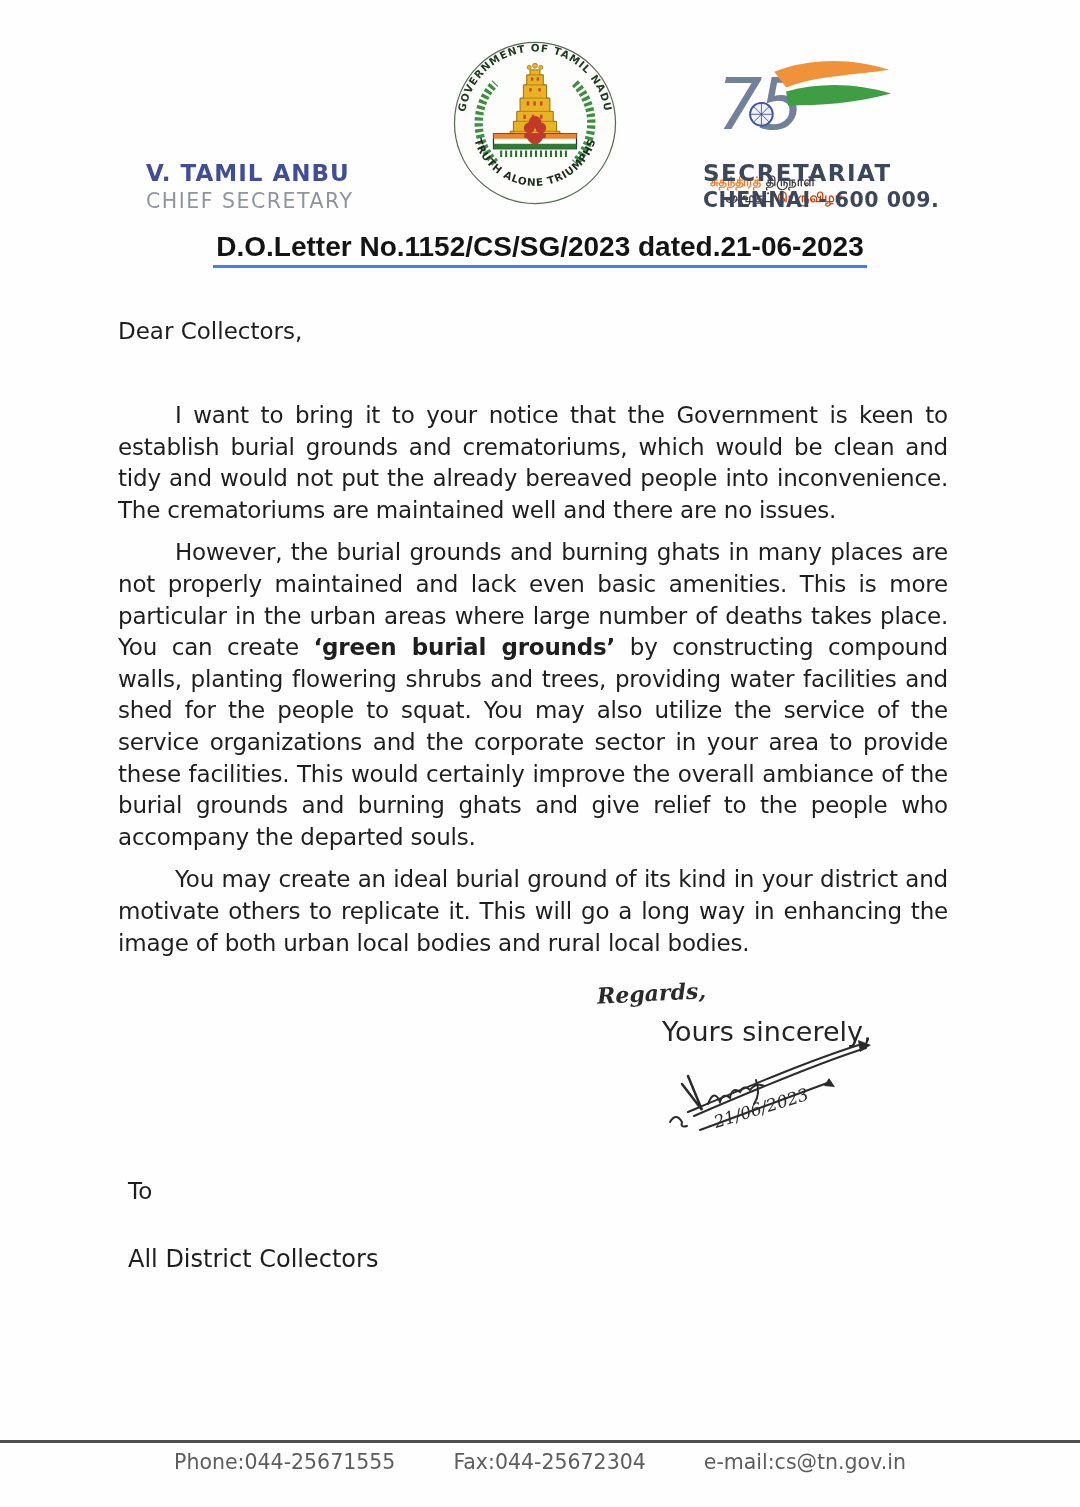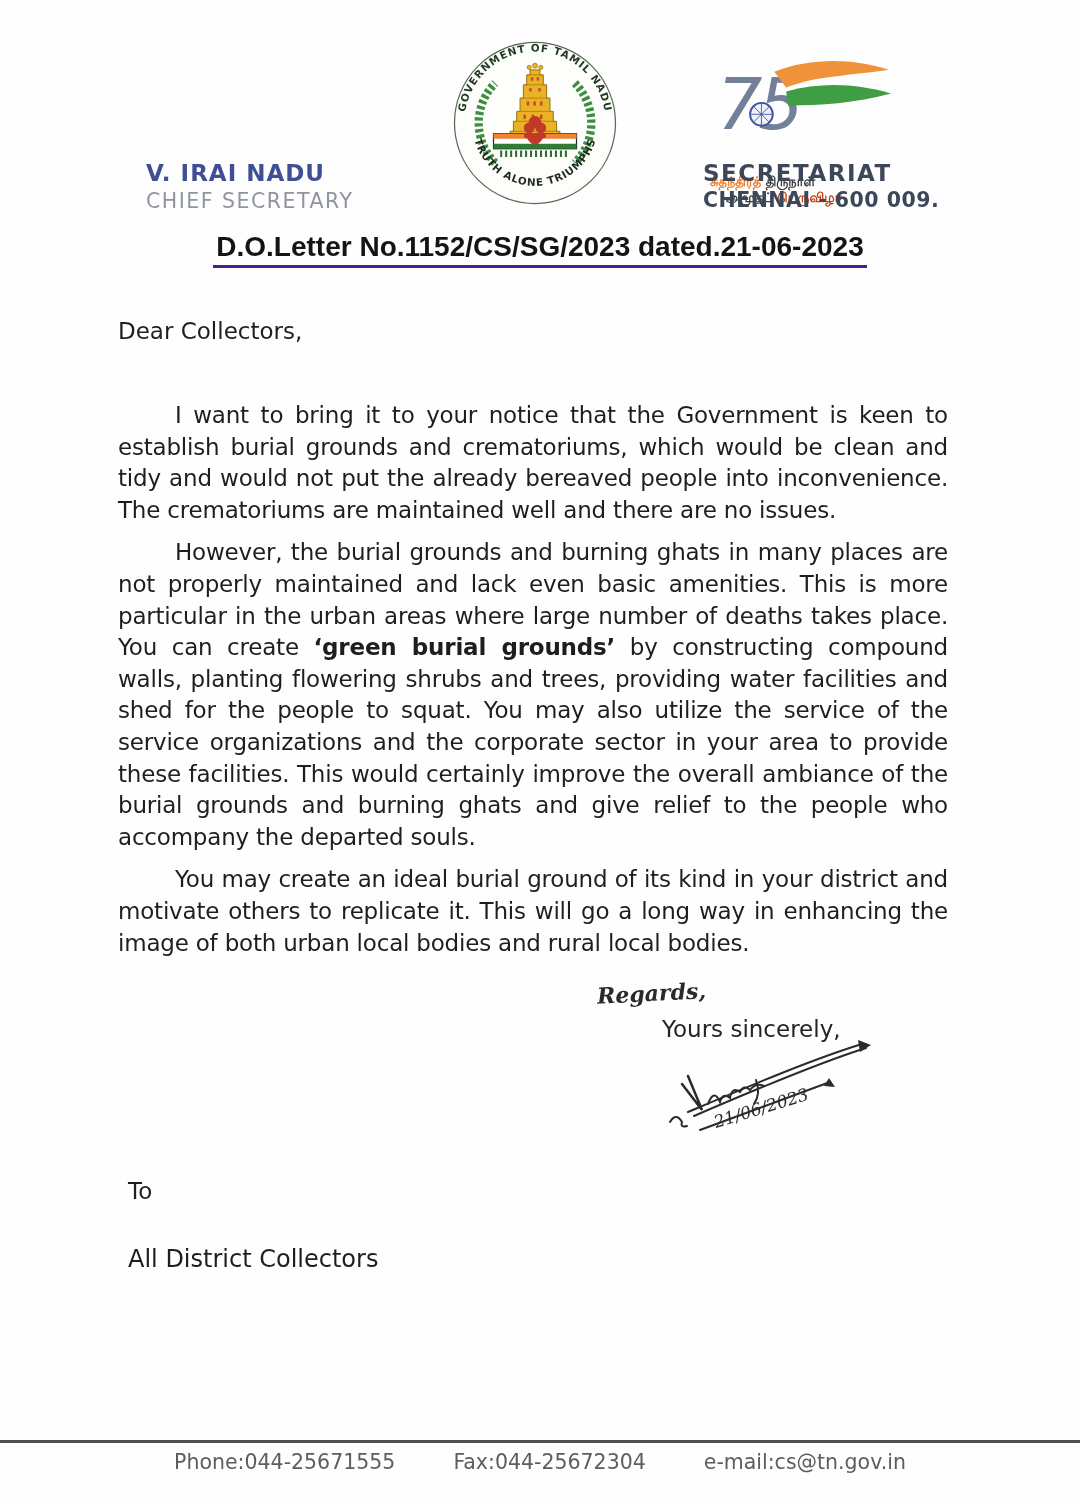--- a/index.html
+++ b/index.html
@@ -30,61 +30,61 @@
 
   .office-block   { position:absolute; left:703px; top:160px; }
   .office-name    { font-size:23px; font-weight:bold; color:#3c4859; letter-spacing:1.5px; }
   .office-address { font-size:20.5px; font-weight:bold; color:#3c4859; letter-spacing:0.5px; margin-top:2px; }
 
   
   .ref-line { position:absolute; top:231px; left:0; width:100%; text-align:center; }
   .ref-line span {
     font-family:"Liberation Sans", sans-serif;
     font-size:28px; font-weight:bold; color:#141414;
-    border-bottom:3px solid #4c1d95; padding:0 3px 3px 3px;
+    border-bottom:3px solid #3b82f6; padding:0 3px 3px 3px;
   }
 
   
   .body-text { position:absolute; left:118px; top:318px; width:830px; }
   .salutation { font-size:23px; margin:0 0 56px 0; }
   .body-text p {
     font-size:23px; line-height:31.6px; text-align:justify;
     text-indent:57px; margin:0 0 11px 0; color:#1e1e1e;
     letter-spacing:-0.2px;
   }
   .body-text p.last { text-align:left; }
 
   
   .regards {
     position:absolute; left:597px; top:980px;
     font-family:"DejaVu Serif", serif; font-style:italic; font-weight:bold;
     font-size:22px; color:#2a2a2a; transform:rotate(-3deg);
   }
-  .closing { position:absolute; left:662px; top:1016px; font-size:23px; color:#242424; }
+  .closing { position:absolute; left:662px; top:1016px; font-size:27px; color:#242424; }
   .signature { position:absolute; left:630px; top:1022px; width:280px; height:112px; }
 
   .to-label  { position:absolute; left:128px; top:1178px; font-size:23px; }
   .recipient { position:absolute; left:128px; top:1245px; font-size:24px;text-align:center; }
 
   
   .footer-rule { position:absolute; left:0; top:1440px; width:100%; border-top:3px solid #4f4f4f; }
   .footer-row {
     position:absolute; top:1450px; left:0; width:100%;
     display:flex; justify-content:center; gap:58px;
     color:#5d5d5d; font-size:20.5px;
   }
   .footer-item { display:flex; }
 </style>
 </head>
 <body>
 
 <div class="page">
 
   <div class="officer-block">
-    <div class="officer-name">V. IRAI NADU</div>
+    <div class="officer-name">V. TAMIL ANBU</div>
     <div class="officer-title">CHIEF SECRETARY</div>
   </div>
 
   <svg class="emblem" viewBox="0 0 200 200">
     <defs>
       <path id="arcTop" d="M 16 112 A 85 85 0 1 1 184 112" fill="none"></path>
       <path id="arcBottom" d="M 28 124 A 76 76 0 0 0 172 124" fill="none"></path>
     </defs>
     <circle cx="100" cy="100" r="97" fill="#fdfdfb" stroke="#5a6a5a" stroke-width="1.5"></circle>
 

